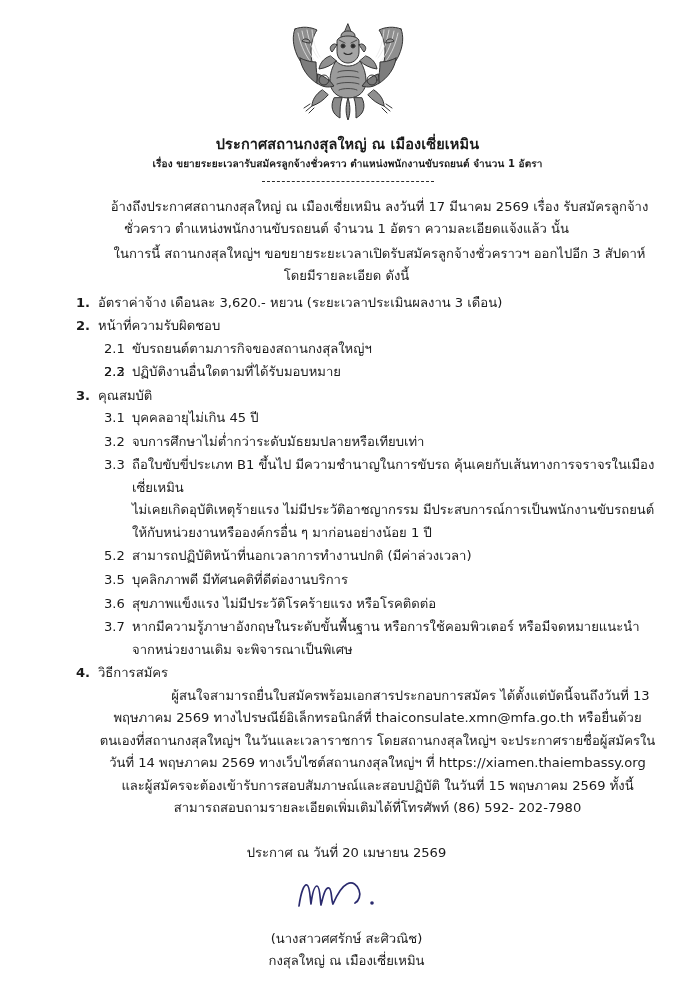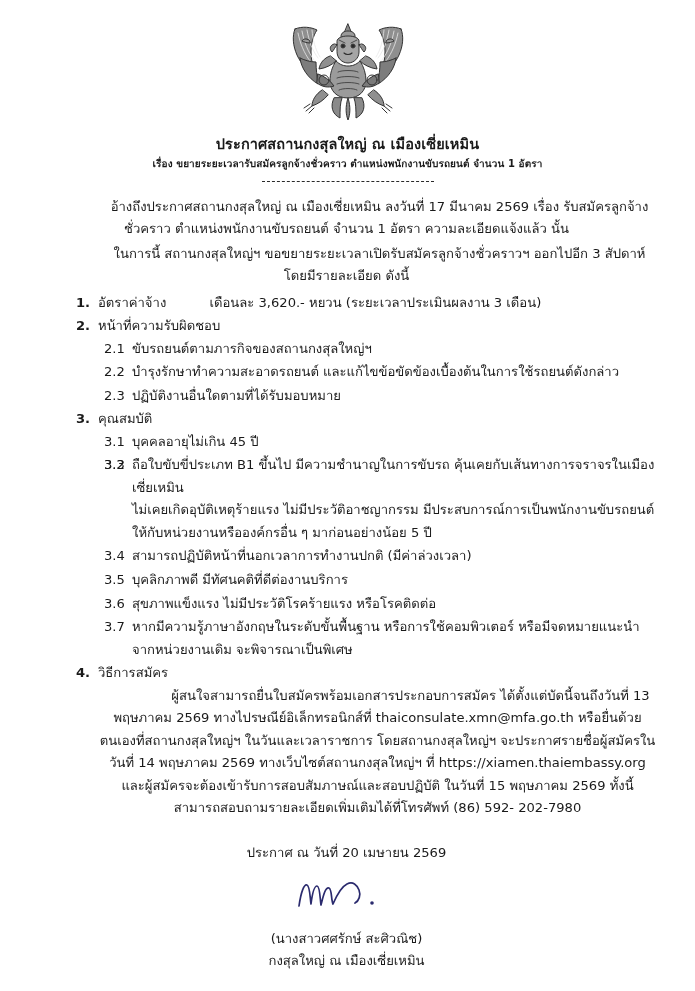--- a/index.html
+++ b/index.html
@@ -93,21 +93,20 @@
     top: 0;
     font-weight: bold;
     font-size: 13.1px;
   }
   .head1 {
     font-weight: normal;
     font-size: 13.1px;
   }
   .after-head {
     font-weight: normal;
-    margin-left: 39px;
   }
 
   ol.lvl2 {
     list-style: none;
     margin: 0;
     padding: 0;
   }
   ol.lvl2 > li {
     position: relative;
     padding-left: 34px;
@@ -240,47 +239,47 @@
       <li>
         <span class="num1">2.</span>
         <span class="head1">หน้าที่ความรับผิดชอบ</span>
         <ol class="lvl2">
           <li>
             <span class="num2">2.1</span>
             <span>ขับรถยนต์ตามภารกิจของสถานกงสุลใหญ่ฯ</span>
           </li>
           <li>
             <span class="num2">2.2</span>
-            <span>บำรุงรักษาทำความสะอาดรถยนต์ และแก้ไขข้อขัดข้องเบื้องต้นในการใช้รถยนต์ดังกล่าว</span>
           </li>
           <li>
             <span class="num2">2.3</span>
             <span>ปฏิบัติงานอื่นใดตามที่ได้รับมอบหมาย</span>
           </li>
         </ol>
       </li>
 
       <li>
         <span class="num1">3.</span>
         <span class="head1">คุณสมบัติ</span>
         <ol class="lvl2">
           <li>
             <span class="num2">3.1</span>
             <span>บุคคลอายุไม่เกิน 45 ปี</span>
           </li>
           <li>
             <span class="num2">3.2</span>
+            <span>จบการศึกษาไม่ต่ำกว่าระดับมัธยมปลายหรือเทียบเท่า</span>
           </li>
           <li>
             <span class="num2">3.3</span>
             <span>ถือใบขับขี่ประเภท B1 ขึ้นไป มีความชำนาญในการขับรถ คุ้นเคยกับเส้นทางการจราจรในเมืองเซี่ยเหมิน</span>
-            <p class="sub-para wrap-out">ไม่เคยเกิดอุบัติเหตุร้ายแรง ไม่มีประวัติอาชญากรรม มีประสบการณ์การเป็นพนักงานขับรถยนต์ ให้กับหน่วยงานหรือองค์กรอื่น ๆ มาก่อนอย่างน้อย 5 ปี</p>
-          </li>
-          <li>
-            <span class="num2">3.4</span>
+            <p class="sub-para wrap-out">ไม่เคยเกิดอุบัติเหตุร้ายแรง ไม่มีประวัติอาชญากรรม มีประสบการณ์การเป็นพนักงานขับรถยนต์ ให้กับหน่วยงานหรือองค์กรอื่น ๆ มาก่อนอย่างน้อย 1 ปี</p>
+          </li>
+          <li>
+            <span class="num2">5.2</span>
             <span>สามารถปฏิบัติหน้าที่นอกเวลาการทำงานปกติ (มีค่าล่วงเวลา)</span>
           </li>
           <li>
             <span class="num2">3.5</span>
             <span>บุคลิกภาพดี มีทัศนคติที่ดีต่องานบริการ</span>
           </li>
           <li>
             <span class="num2">3.6</span>
             <span>สุขภาพแข็งแรง ไม่มีประวัติโรคร้ายแรง หรือโรคติดต่อ</span>
           </li>

